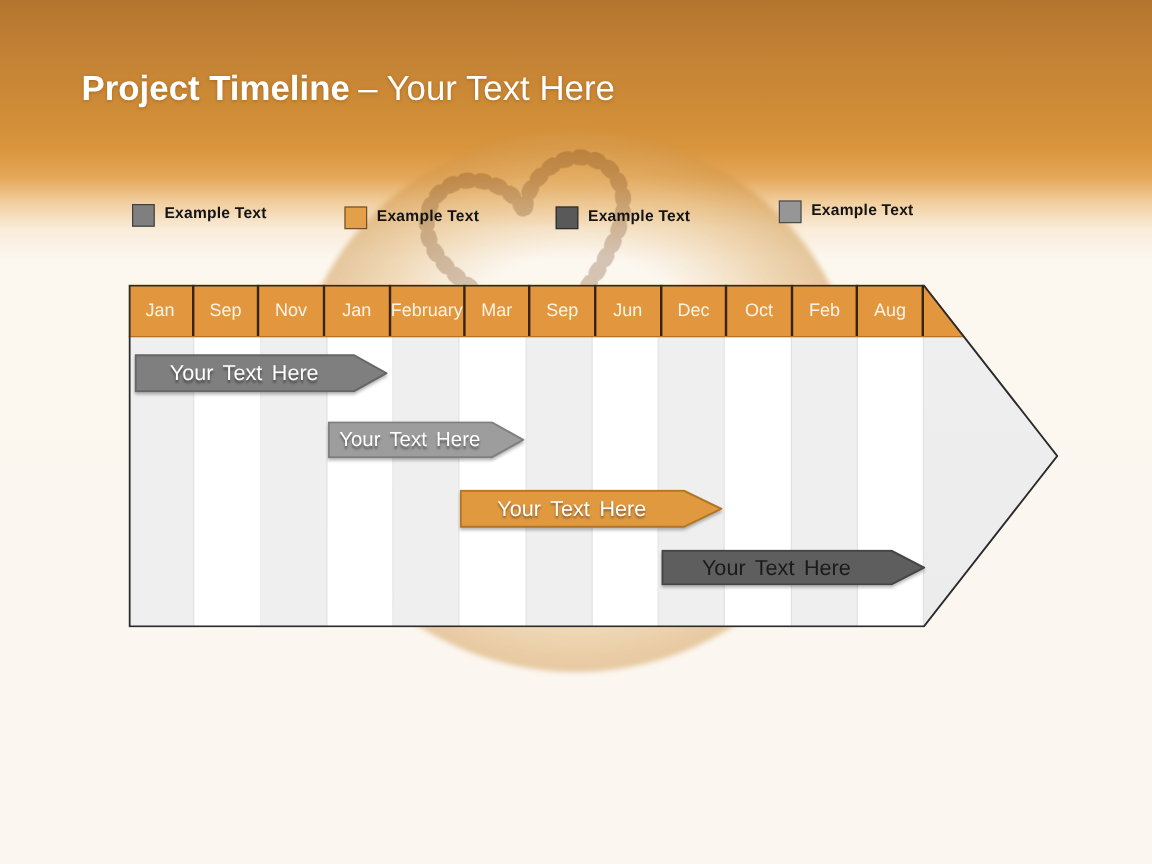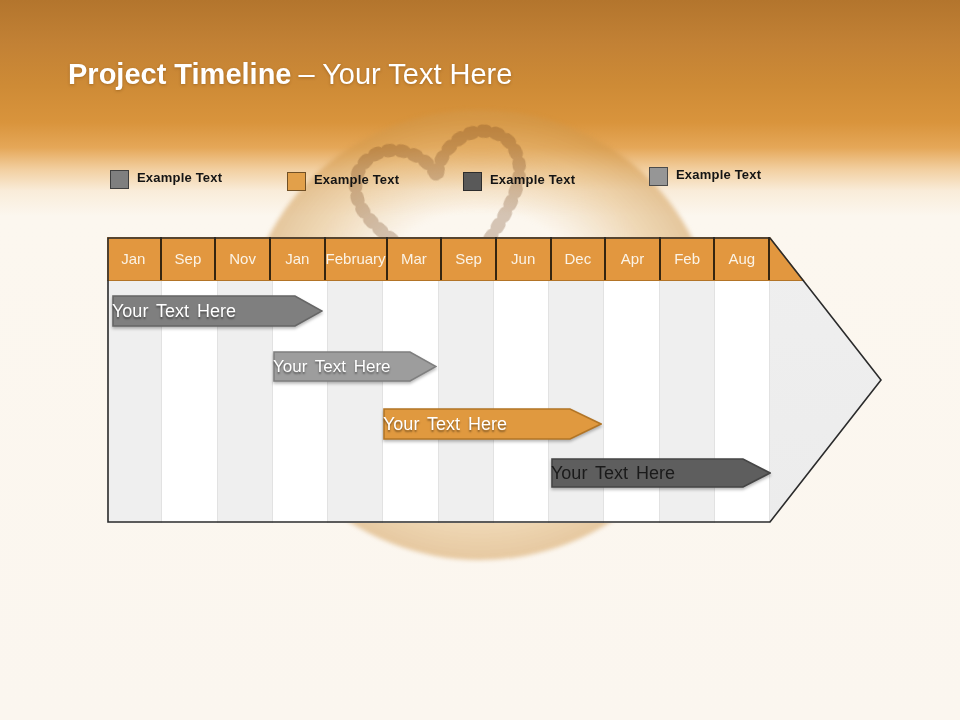--- a/index.html
+++ b/index.html
@@ -52,21 +52,21 @@
   .stripe.alt{background:#FFFFFF;}
   .header-band{position:absolute; left:0; top:0; width:712px; height:43px;
     border-bottom:1px solid #B37427; box-sizing:content-box;}
   .months{position:absolute; left:0; top:0; width:663px; height:43px; display:flex;}
   .mcell{flex:1; display:flex; align-items:center; justify-content:center;
     color:#FBF3E6; font-size:15px; border-right:2px solid #35250F; box-sizing:border-box;}
   .tl-outline{position:absolute; left:0; top:0; pointer-events:none;}
   
   .bar{position:absolute;}
   .bar svg{position:absolute; left:0; top:0; filter:drop-shadow(0 2px 1.5px rgba(0,0,0,.28));}
-  .bar-label{position:absolute; left:0; top:0; text-align:left; font-size:18px;
+  .bar-label{position:absolute; left:0; top:0; text-align:center; font-size:18px;
     word-spacing:3px; white-space:nowrap;}
   .bar-label.shadowed{text-shadow:0 2px 2px rgba(0,0,0,.45);}
   
   .reflection{top:524px !important; transform:scaleY(-1); opacity:.13; filter:blur(.4px);
     pointer-events:none; z-index:2 !important;
     -webkit-mask-image:linear-gradient(to bottom, rgba(0,0,0,.95), rgba(0,0,0,0) 30%);
     mask-image:linear-gradient(to bottom, rgba(0,0,0,.95), rgba(0,0,0,0) 30%);}
 </style>
 </head>
 <body>
@@ -124,21 +124,21 @@
       <div class="months">
         <div class="mcell">Jan</div>
         <div class="mcell">Sep</div>
         <div class="mcell">Nov</div>
         <div class="mcell">Jan</div>
         <div class="mcell">February</div>
         <div class="mcell">Mar</div>
         <div class="mcell">Sep</div>
         <div class="mcell">Jun</div>
         <div class="mcell">Dec</div>
-        <div class="mcell">Apr</div>
+        <div class="mcell">Oct</div>
         <div class="mcell">Feb</div>
         <div class="mcell">Aug</div>
       </div>
     </div>
 
     <svg class="tl-outline" width="775" height="286" viewBox="0 0 775 286">
       <polygon points="1,1 663,1 774,143 663,285 1,285" fill="none" stroke="#2B2B2B" stroke-width="1.6"></polygon>
     </svg>
 
     <div class="bar" style="left:5px; top:58px; width:211px; height:32px">

